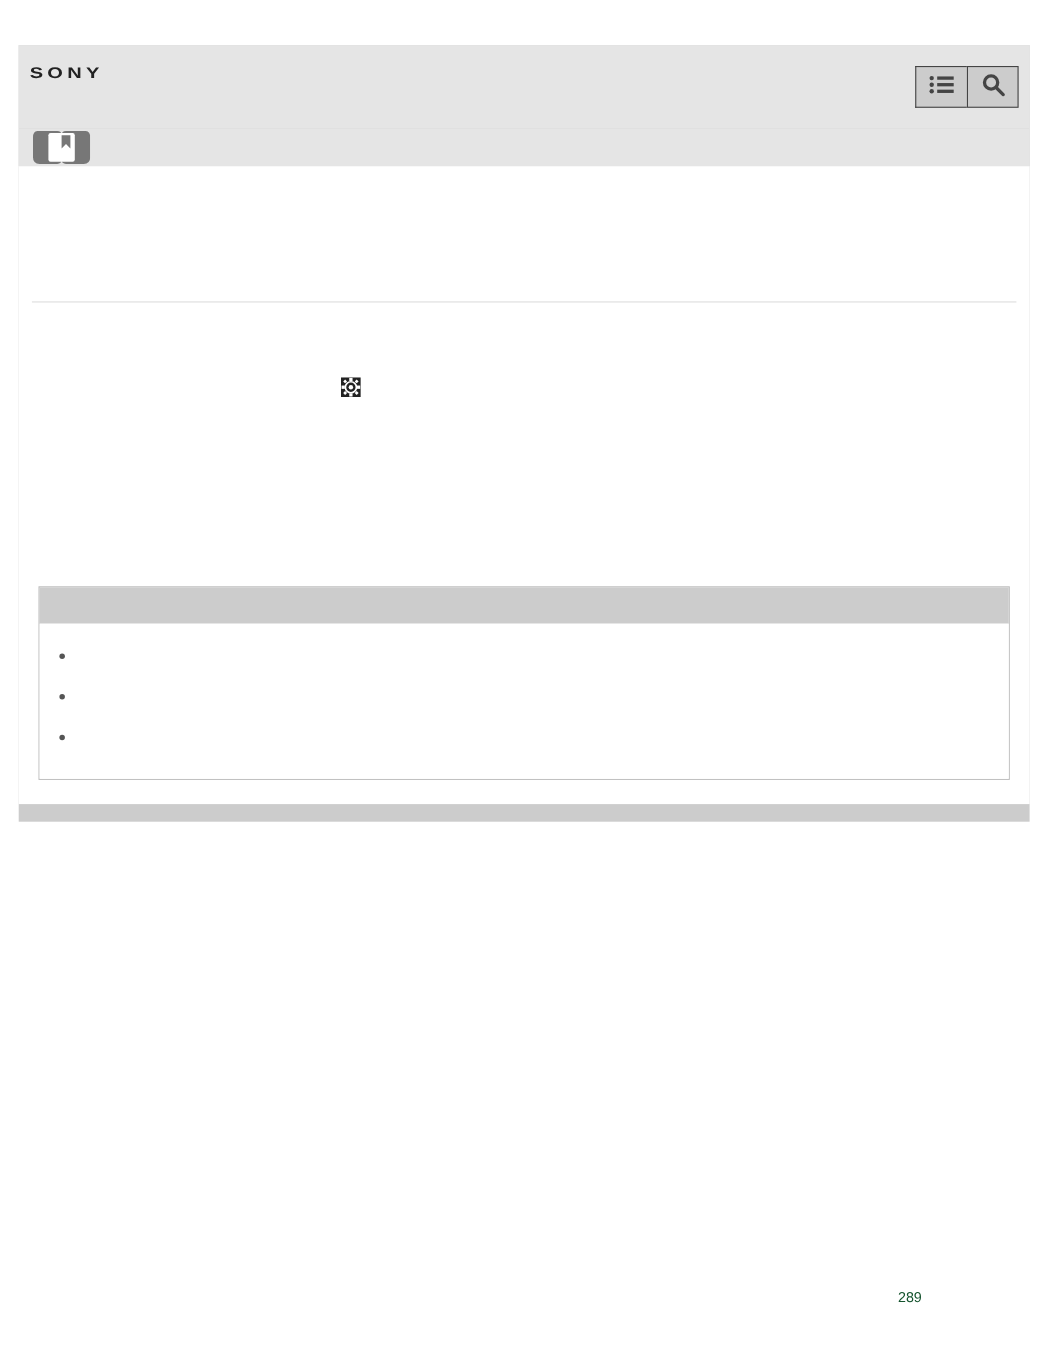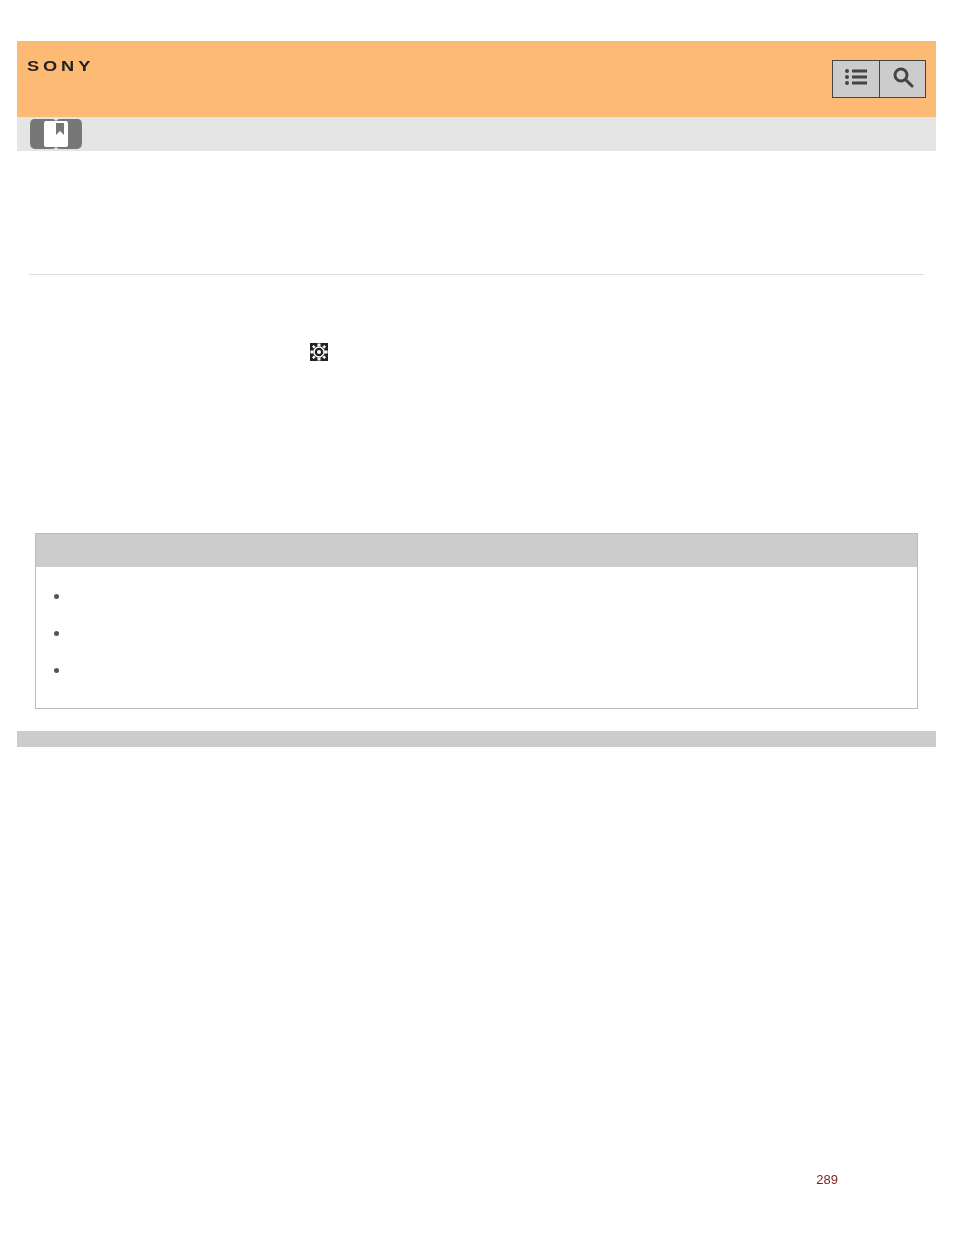--- a/index.html
+++ b/index.html
@@ -12,21 +12,21 @@
     }
     .page {
       position: absolute;
       top: 41px;
       left: 17px;
       width: 919px;
       background: #cccccc;
       padding-bottom: 16px;
     }
     .header {
-      background: #fdba74;
+      background: #e5e5e5;
       height: 76px;
       position: relative;
       text-decoration: underline;
     }
     .logo {
       position: absolute;
       top: 17px;
       left: 10px;
       font-family: Arial, sans-serif;
       font-weight: bold;
@@ -112,21 +112,21 @@
       width: 5px;
       height: 5px;
       background: #555;
       border-radius: 50%;
     }
     .page-number {
       position: absolute;
       bottom: 48px;
       right: 116px;
       font-size: 13px;
-      color: #7f1d1d;
+      color: #14532d;
     }
   </style>
 </head>
 <body>
 
 <div class="page">
   <div class="header">
     <div class="logo">SONY</div>
     <div class="toolbar">
       <div class="toolbar-btn">

